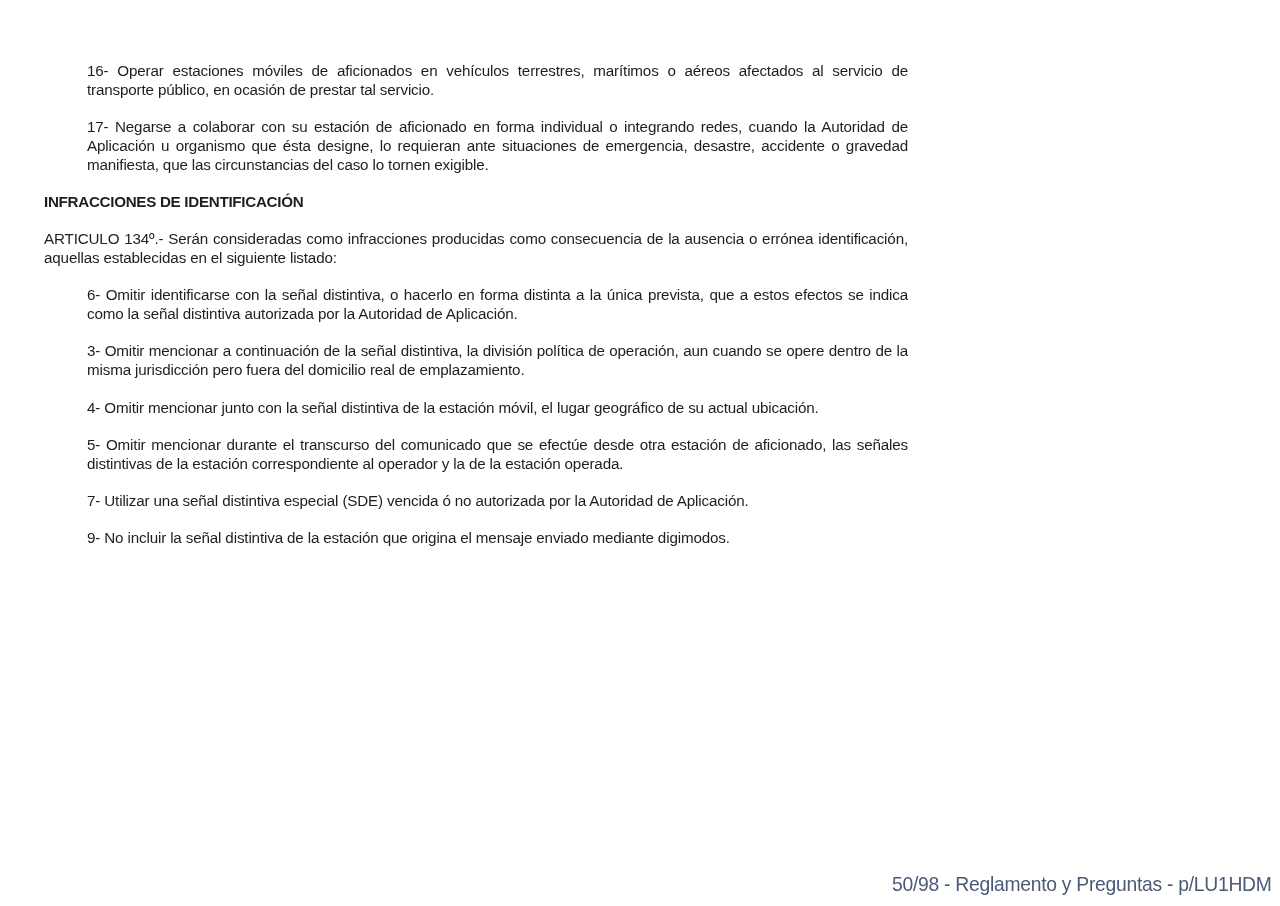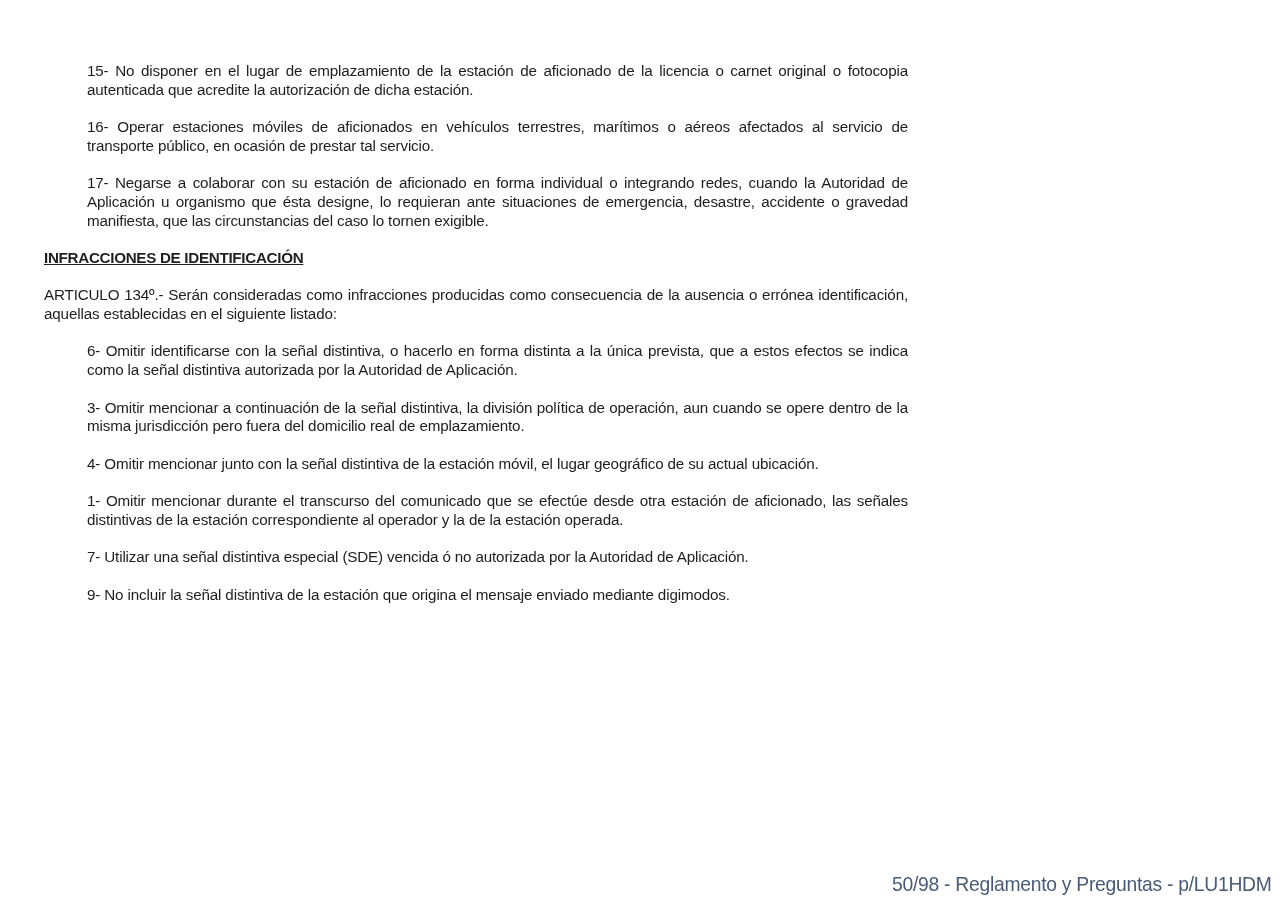--- a/index.html
+++ b/index.html
@@ -2,37 +2,36 @@
 <html><head>
   <meta charset="utf-8">
   <style>
     html, body { margin: 0; padding: 0; background: #ffffff; }
     body { width: 1280px; height: 906px; position: relative; overflow: hidden;
            font-family: "Liberation Sans", sans-serif; color: #1e1e1e; }
     .page { position: absolute; left: 44px; top: 62px; width: 864px; }
     p { margin: 0; font-size: 15.2px; line-height: 18.7px; text-align: justify;
         letter-spacing: -0.15px; }
     .item { margin-left: 43px; margin-bottom: 18.7px; }
-    .heading { font-weight: bold; font-size: 15.2px; line-height: 18.7px; margin-top: 18px; margin-bottom: 18.7px; letter-spacing: -0.3px; text-decoration: underline; }
+    .heading { font-weight: bold; font-size: 15.2px; line-height: 18.7px; margin-top: 18px; margin-bottom: 18.7px; letter-spacing: -0.3px; }
     .article { margin-bottom: 18.7px; }
     .footer { position: absolute; right: 8px; top: 872px; font-size: 21px; color: #4a5a78;
               font-family: "Liberation Sans", sans-serif; letter-spacing: -0.3px; transform: scaleX(0.92); transform-origin: right; }
   </style>
 </head>
 <body>
 
 <div class="page">
-  <p class="item">15- No disponer en el lugar de emplazamiento de la estación de aficionado de la licencia o carnet original o fotocopia autenticada que acredite la autorización de dicha estación.</p>
   <p class="item">16- Operar estaciones móviles de aficionados en vehículos terrestres, marítimos o aéreos afectados al servicio de transporte público, en ocasión de prestar tal servicio.</p>
   <p class="item">17- Negarse a colaborar con su estación de aficionado en forma individual o integrando redes, cuando la Autoridad de Aplicación u organismo que ésta designe, lo requieran ante situaciones de emergencia, desastre, accidente o gravedad manifiesta, que las circunstancias del caso lo tornen exigible.</p>
 
   <p class="heading">INFRACCIONES DE IDENTIFICACIÓN</p>
   <p class="article">ARTICULO 134º.- Serán consideradas como infracciones producidas como consecuencia de la ausencia o errónea identificación, aquellas establecidas en el siguiente listado:</p>
 
   <p class="item">6- Omitir identificarse con la señal distintiva, o hacerlo en forma distinta a la única prevista, que a estos efectos se indica como la señal distintiva autorizada por la Autoridad de Aplicación.</p>
   <p class="item">3- Omitir mencionar a continuación de la señal distintiva, la división política de operación, aun cuando se opere dentro de la misma jurisdicción pero fuera del domicilio real de emplazamiento.</p>
   <p class="item">4- Omitir mencionar junto con la señal distintiva de la estación móvil, el lugar geográfico de su actual ubicación.</p>
-  <p class="item">1- Omitir mencionar durante el transcurso del comunicado que se efectúe desde otra estación de aficionado, las señales distintivas de la estación correspondiente al operador y la de la estación operada.</p>
+  <p class="item">5- Omitir mencionar durante el transcurso del comunicado que se efectúe desde otra estación de aficionado, las señales distintivas de la estación correspondiente al operador y la de la estación operada.</p>
   <p class="item">7- Utilizar una señal distintiva especial (SDE) vencida ó no autorizada por la Autoridad de Aplicación.</p>
   <p class="item">9- No incluir la señal distintiva de la estación que origina el mensaje enviado mediante digimodos.</p>
 </div>
 
 <div class="footer">50/98 - Reglamento y Preguntas - p/LU1HDM</div>
 
 </body></html>

